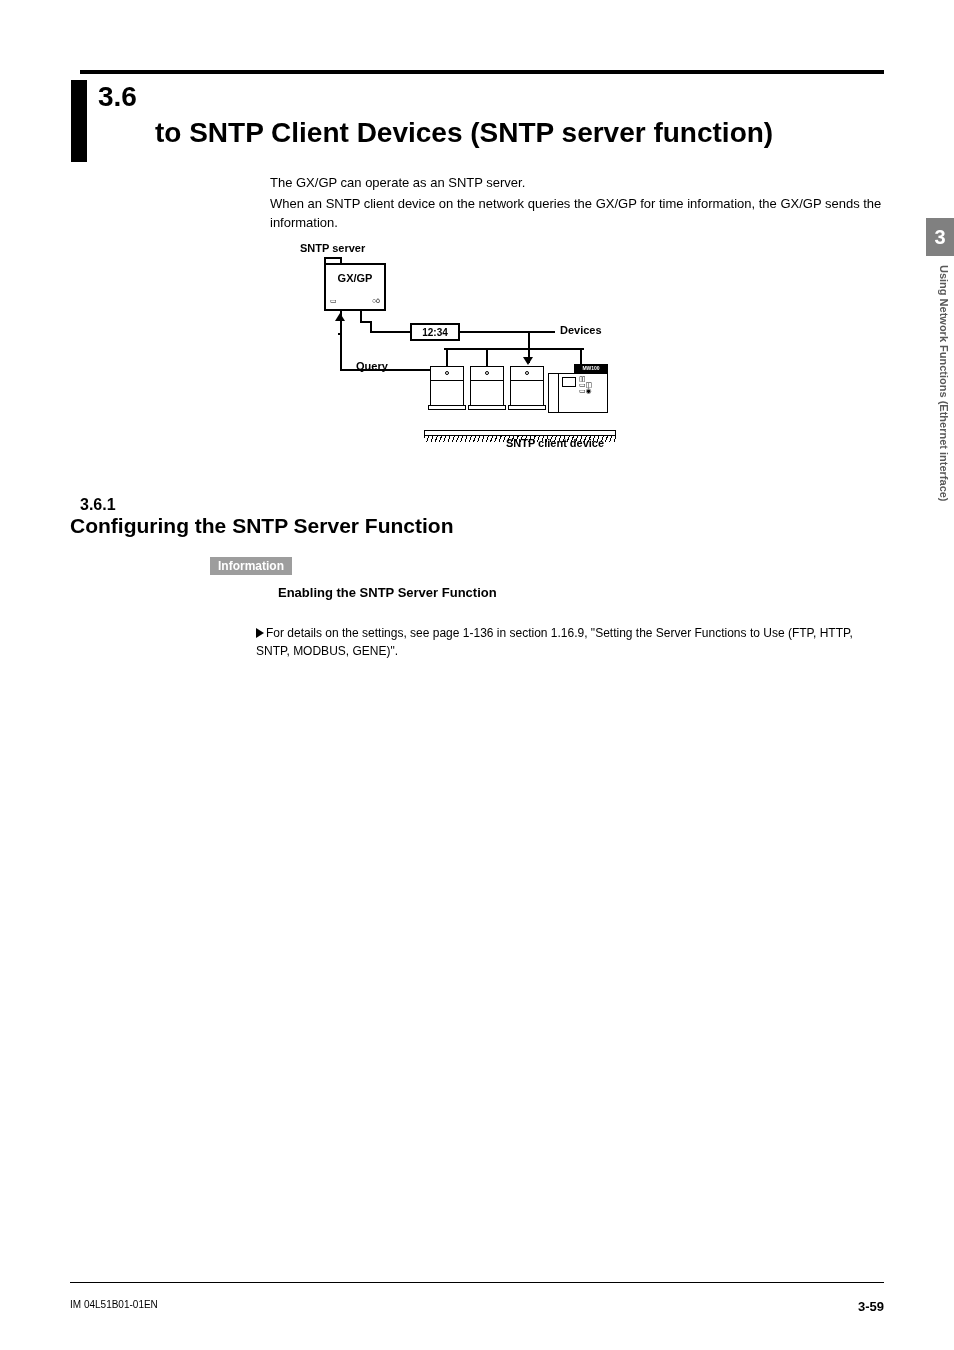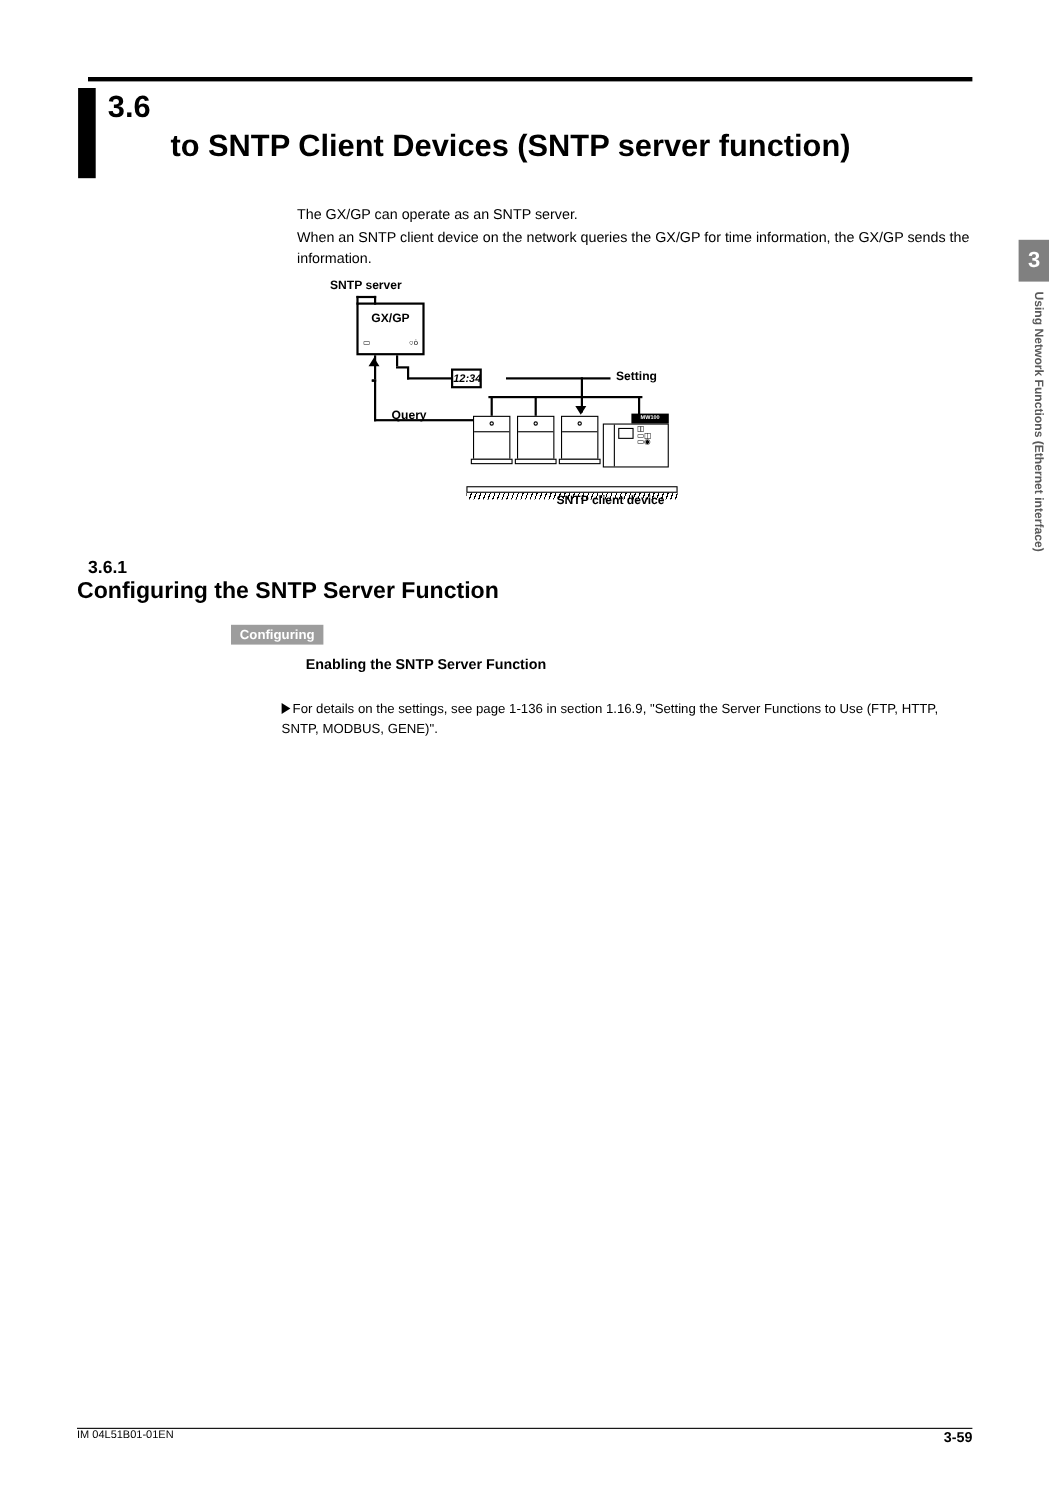--- a/index.html
+++ b/index.html
@@ -4,31 +4,31 @@
 <style>
   * { margin: 0; padding: 0; box-sizing: border-box; }
   html, body { width: 954px; height: 1350px; background: #fff; font-family: Arial, Helvetica, sans-serif; color: #000; }
   .page { position: relative; width: 954px; height: 1350px; padding: 70px 70px 40px 70px; }
   .topline { border-top: 4px solid #000; margin-bottom: 6px; margin-left: 10px; }
   .heading-row { display: flex; align-items: flex-start; }
   .section-box-col { width: 18px; display:flex; flex-direction:column; align-items:center; }
   .black-bar { width: 16px; background: #000; height: 82px; }
   .section-number { font-size: 28px; font-weight: bold; margin: 0 18px 0 10px; line-height: 1.2; }
   .section-title { font-size: 28px; font-weight: bold; line-height: 1.25; flex: 1; }
-  .body-indent { margin-left: 200px; margin-top: 24px; font-size: 13px; line-height: 1.45; }
+  .body-indent { margin-left: 200px; margin-top: 12px; font-size: 13px; line-height: 1.45; }
   .body-indent p { margin-bottom: 2px; }
 
   .diagram { position: relative; width: 370px; height: 215px; margin-top: 8px; margin-left: 30px; }
   .d-label { font-size: 11px; font-weight: bold; position: absolute; }
   .d-sntp-server { left: 0; top: 0; text-align: right; }
   .gxgp-box { position: absolute; left: 24px; top: 22px; width: 62px; height: 48px; border: 2px solid #000; }
   .gxgp-text { font-size: 11px; font-weight: bold; text-align: center; margin-top: 6px; }
   .gxgp-dots { position: absolute; bottom: 2px; left: 0; right: 0; display: flex; justify-content: space-between; padding: 0 4px; font-size: 7px; }
   .gxgp-tab { position:absolute; left:-2px; top:-8px; width:18px; height:8px; border:2px solid #000; border-bottom:none;}
-  .time-box { position: absolute; left: 110px; top: 82px; width: 28px; height: 18px; border: 2px solid #000; font-size: 10px; font-weight: bold; text-align: center; line-height: 15px; font-style: italic; }
+  .time-box { position: absolute; left: 110px; top: 82px; width: 50px; height: 18px; border: 2px solid #000; font-size: 10px; font-weight: bold; text-align: center; line-height: 15px; }
   .d-ethernet { left: 260px; top: 82px; }
   .query-label { left: 56px; top: 118px; }
   .d-sntp-client { left: 180px; top: 195px; text-align:center; width:150px;}
 
   
   .ln { position: absolute; background: #000; }
   .h { height: 2px; } .v { width: 2px; }
   .arrow-up, .arrow-down { position: absolute; width: 0; height: 0; border-left: 5px solid transparent; border-right: 5px solid transparent; }
   .arrow-up { border-bottom: 8px solid #000; }
   .arrow-down { border-top: 8px solid #000; }
@@ -54,21 +54,21 @@
 
   .desc-block { margin-left: 140px; margin-top: 18px; }
   .desc-tag { display: inline-block; background: #9d9d9d; color: #fff; font-size: 12px; font-weight: bold; padding: 2px 8px; }
   .desc-sub { font-size: 13px; font-weight: bold; margin-top: 10px; margin-left: 68px; }
   .desc-text { font-size: 12px; margin-top: 24px; margin-left: 46px; line-height: 1.5; max-width: 640px; }
   .tri { display:inline-block; width:0; height:0; border-top:5px solid transparent; border-bottom:5px solid transparent; border-left:8px solid #000; vertical-align:-1px; margin-right:2px;}
 
   .side-tab { position: absolute; right: 0; top: 218px; width: 28px; height: 38px; background: #808080; color: #fff; font-size: 20px; font-weight: bold; display: flex; align-items: center; justify-content: center; }
   .side-text { position: absolute; right: 4px; top: 265px; width: 20px; height: 400px; writing-mode: vertical-rl; font-size: 11px; font-weight: bold; color: #595959; }
 
-  .footer { position: absolute; bottom: 36px; left: 70px; right: 70px; border-top: 1px solid #000; padding-top: 0; display: flex; justify-content: space-between; font-size: 10px; }
+  .footer { position: absolute; bottom: 36px; left: 70px; right: 70px; border-top: 1px solid #000; padding-top: 16px; display: flex; justify-content: space-between; font-size: 10px; }
   .footer .pg { font-weight: bold; font-size: 13px; }
 </style>
 </head>
 <body>
 
 <div class="page">
 
   <div class="topline"></div>
 
   <div class="heading-row">
@@ -102,21 +102,21 @@
       <div class="arrow-up" style="left:35px; top:72px;"></div>
 
       <div class="ln v" style="left:60px; top:70px; height:10px;"></div>
       <div class="ln h" style="left:60px; top:80px; width:10px;"></div>
       <div class="ln v" style="left:70px; top:80px; height:12px;"></div>
       <div class="ln h" style="left:70px; top:90px; width:40px;"></div>
 
       <div class="time-box">12:34</div>
       <div class="ln h" style="left:160px; top:90px; width:95px;"></div>
 
-      <div class="d-label d-ethernet">Setting</div>
+      <div class="d-label d-ethernet">Devices</div>
 
       <div class="ln h" style="left:38px; top:92px; width:2px;"></div>
 
       <div class="ln h" style="left:38px; top:92px; width:4px;"></div>
 
       <div class="ln v" style="left:228px; top:90px; height:32px;"></div>
       <div class="arrow-down" style="left:223px; top:116px;"></div>
 
       <div class="d-label query-label">Query</div>
       <div class="ln h" style="left:40px; top:128px; width:90px;"></div>
@@ -161,21 +161,21 @@
       <div class="d-label d-sntp-client">SNTP client device</div>
     </div>
   </div>
 
   <div class="subsection-row">
     <div class="subsection-num">3.6.1</div>
     <div class="subsection-title">Configuring the SNTP Server Function</div>
   </div>
 
   <div class="desc-block">
-    <span class="desc-tag">Configuring</span>
+    <span class="desc-tag">Information</span>
     <div class="desc-sub">Enabling the SNTP Server Function</div>
     <div class="desc-text">
       <span class="tri"></span><span>For details on the settings, see page 1-136 in section 1.16.9, "Setting the Server Functions to Use (FTP, HTTP, SNTP, MODBUS, GENE)".</span>
     </div>
   </div>
 
   <div class="side-tab">3</div>
   <div class="side-text">Using Network Functions (Ethernet interface)</div>
 
   <div class="footer">

